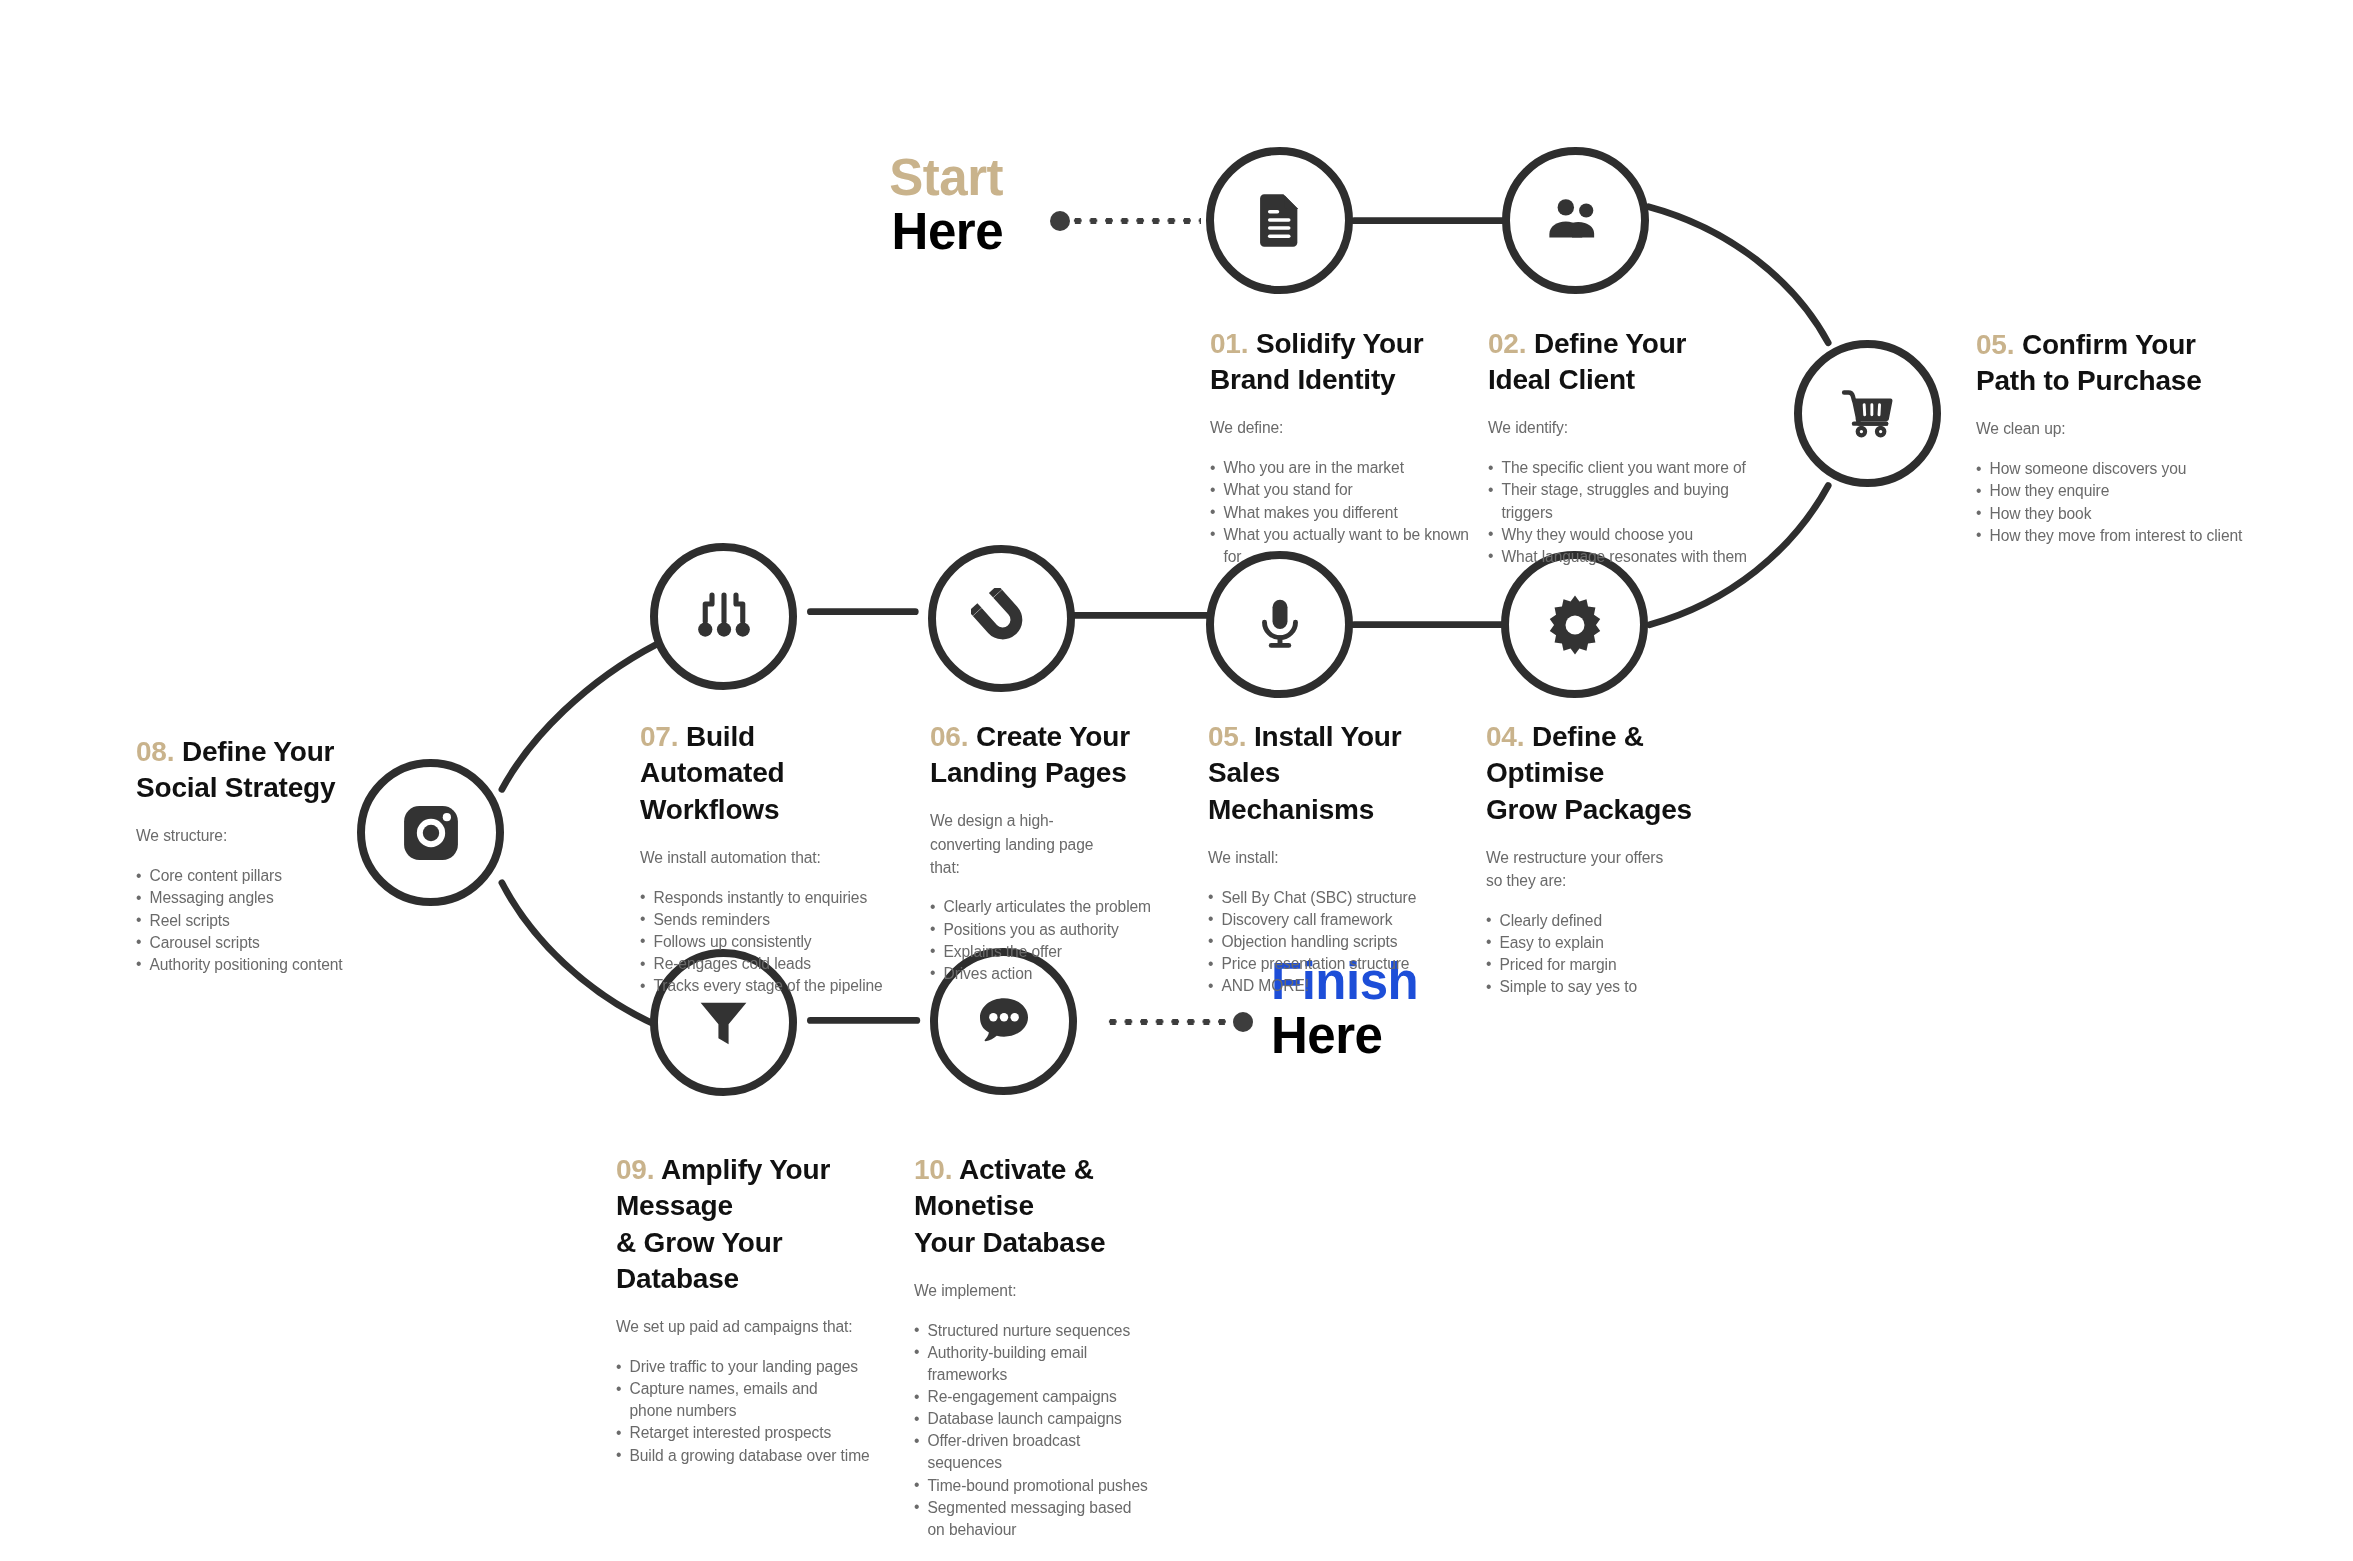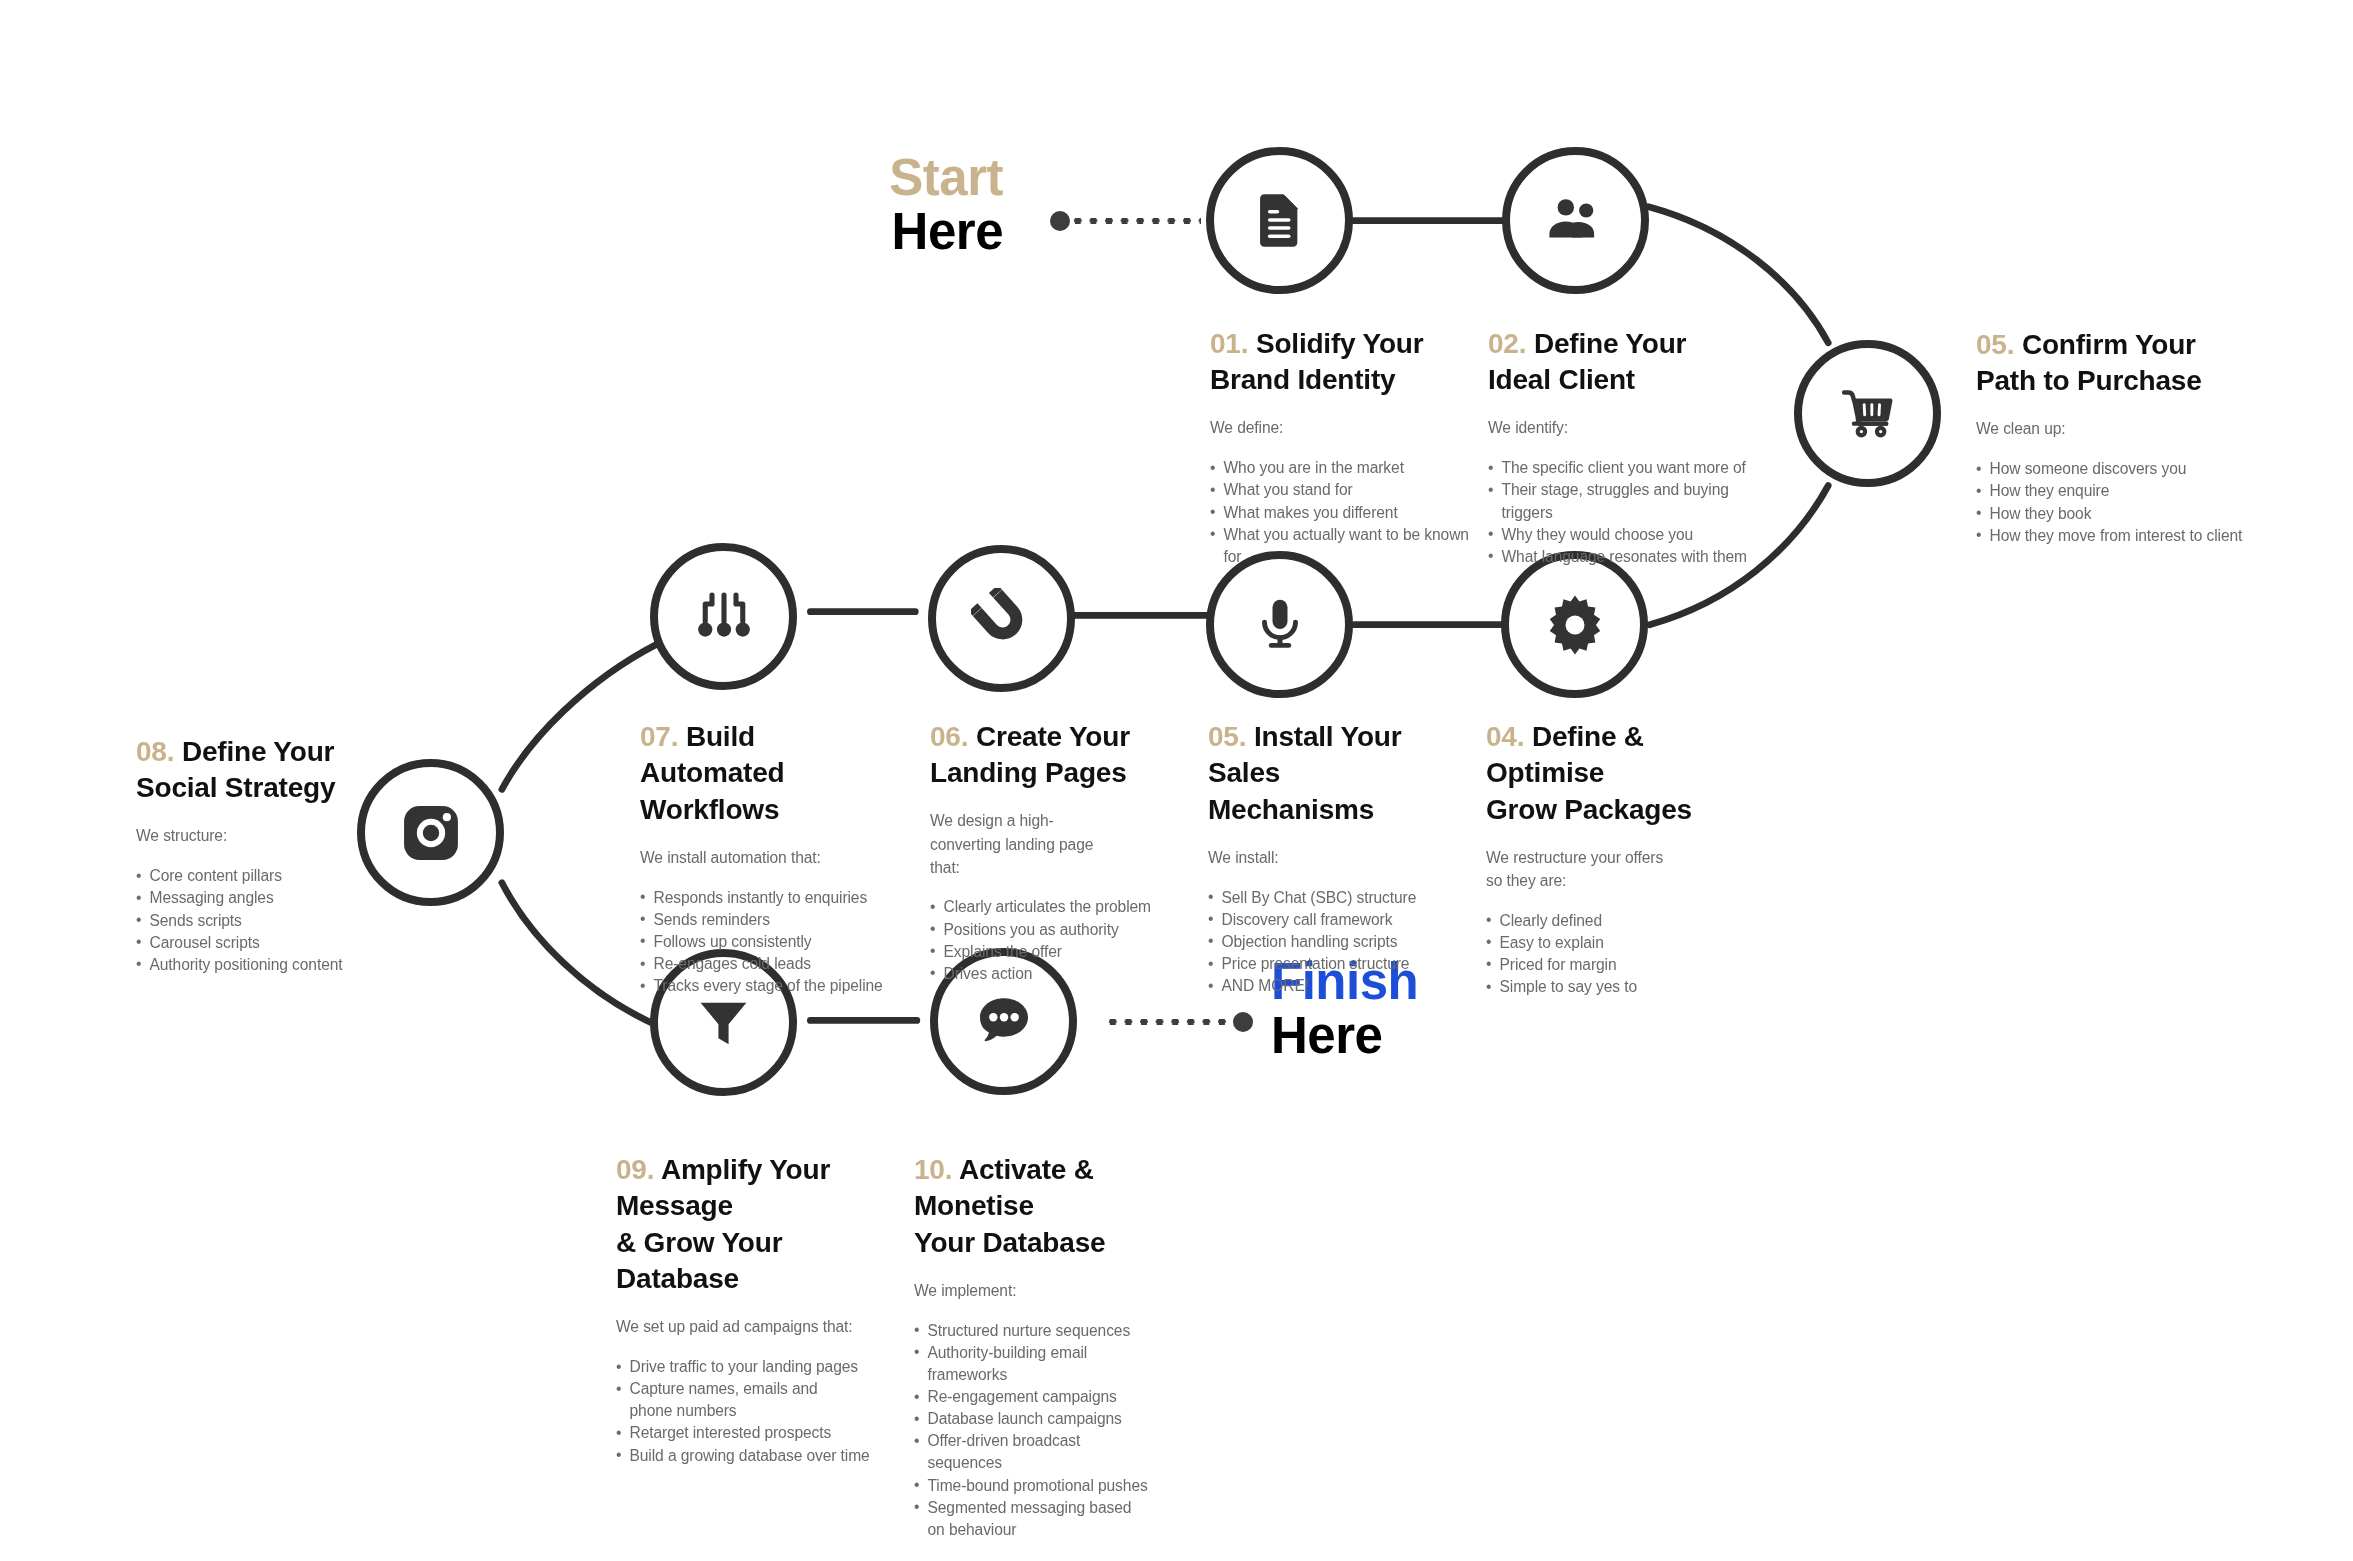--- a/index.html
+++ b/index.html
@@ -362,21 +362,21 @@
   <div class="step" style="left:136px;top:734px;width:218px;">
     <div class="title">
       <span class="num">08.</span>
       <span>Define Your</span><br>
       <span>Social Strategy</span>
     </div>
     <p class="lead">We structure:</p>
     <ul>
       <li>Core content pillars</li>
       <li>Messaging angles</li>
-      <li>Sends scripts</li>
+      <li>Reel scripts</li>
       <li>Carousel scripts</li>
       <li>Authority positioning content</li>
     </ul>
   </div>
 
   <div class="step" style="left:616px;top:1152px;width:254px;">
     <div class="title">
       <span class="num">09.</span>
       <span>Amplify Your Message</span><br>
       <span>&amp; Grow Your Database</span>

